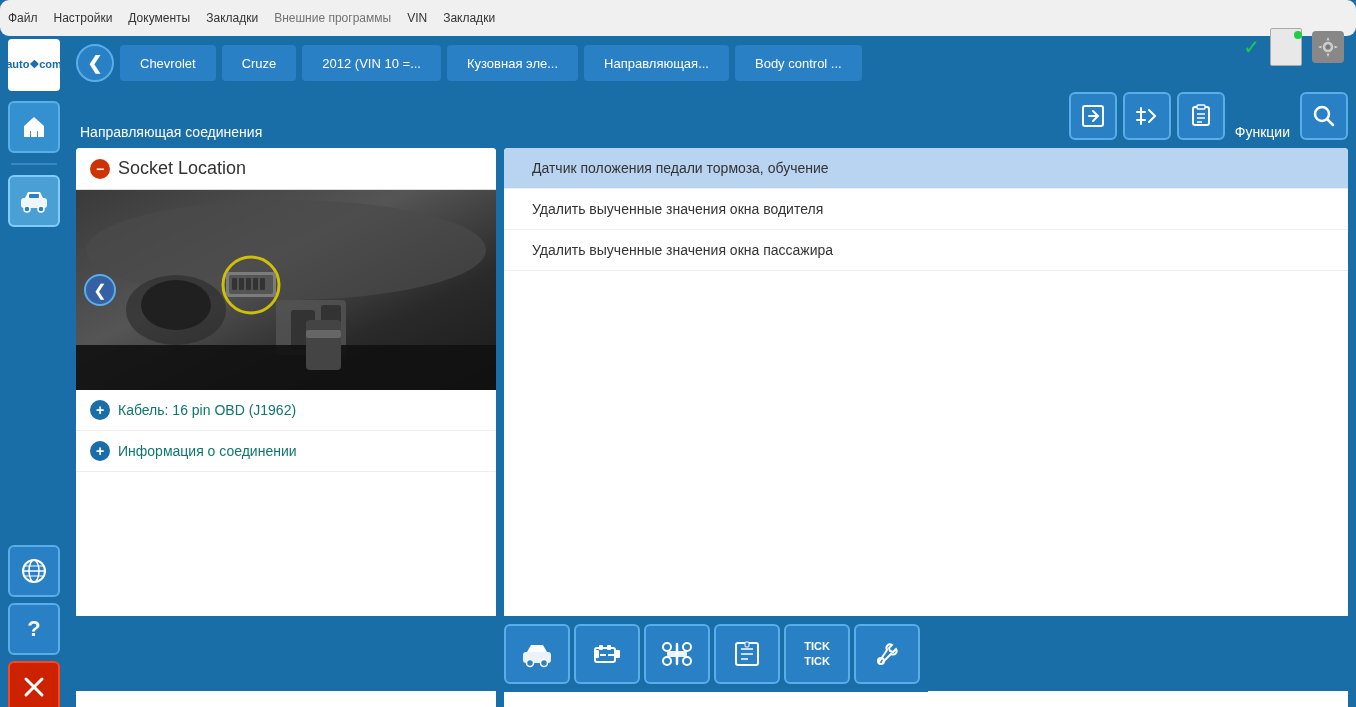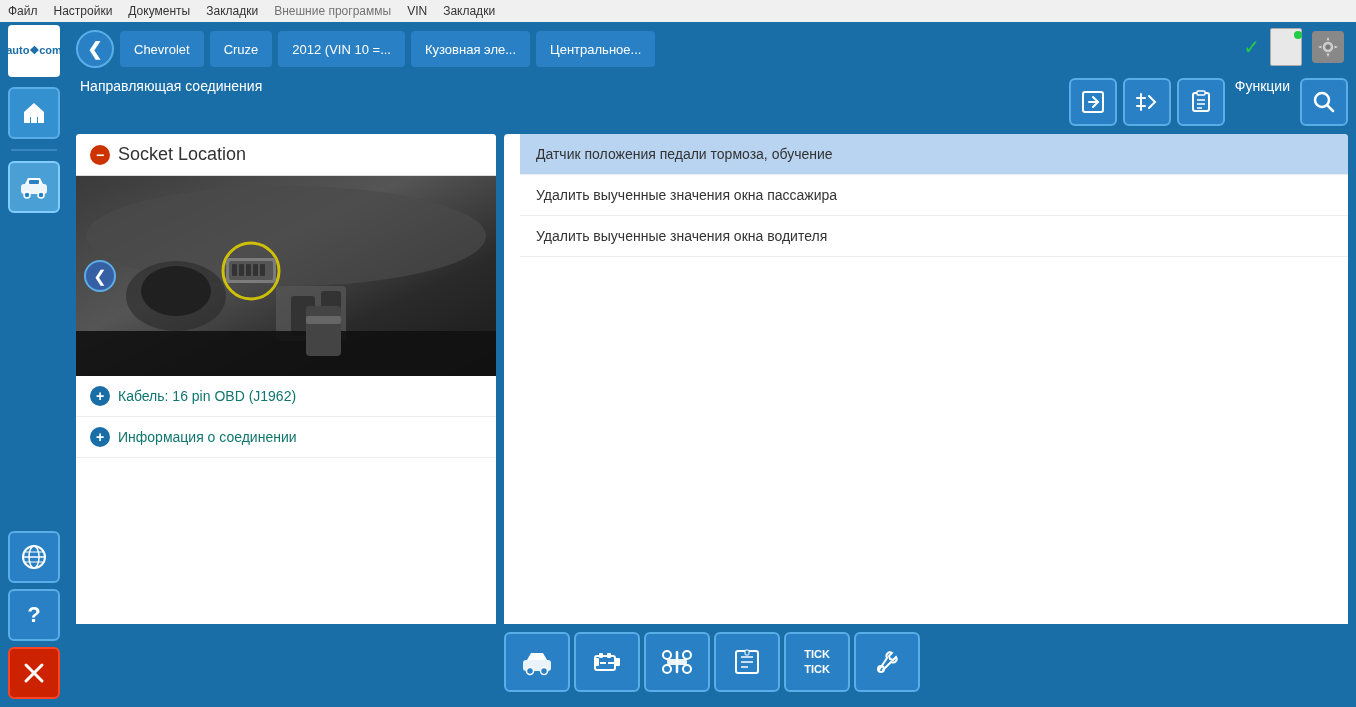--- a/index.html
+++ b/index.html
@@ -1,27 +1,28 @@
 <!DOCTYPE html>
 <html><head>
   <meta charset="utf-8">
   <style>
     * { box-sizing: border-box; margin: 0; padding: 0; }
     body { font-family: Arial, sans-serif; background: #1a6ea8; width: 1356px; height: 707px; overflow: hidden; }
 
     
     .menu-bar {
       background: #f0f0f0;
-      height: 22px;
+      height: 36px;
       display: flex;
       align-items: center;
       padding: 0 8px;
       gap: 16px;
       font-size: 12px;
       color: #333;
+      border-radius: 9px;
     }
     .menu-bar span { cursor: pointer; }
     .menu-bar .ext { color: #737373; }
 
     
     .main-container {
       display: flex;
       height: calc(707px - 22px);
     }
 
@@ -92,21 +93,21 @@
       display: flex;
       align-items: center;
       justify-content: center;
       cursor: pointer;
       color: white;
       font-size: 18px;
       font-weight: bold;
     }
     .breadcrumb-btn {
       height: 36px;
-      padding: 0 14px;
+      padding: 0 20px;
       background: #2980c4;
       border: none;
       border-radius: 4px;
       color: white;
       font-size: 13px;
       cursor: pointer;
       white-space: nowrap;
     }
 
     
@@ -139,21 +140,21 @@
     
     .middle-row {
       display: flex;
       gap: 8px;
       flex: 1;
     }
 
     
     .toolbar-row {
       display: flex;
-      align-items: flex-start;
+      align-items: flex-end;
       margin-bottom: 8px;
       gap: 6px;
     }
     .toolbar-label {
       color: white;
       font-size: 14px;
       flex: 1;
       padding-left: 4px;
     }
     .toolbar-icon-btn {
@@ -248,35 +249,34 @@
     }
 
     
     .right-panel {
       flex: 1;
       background: white;
       border-radius: 4px;
       overflow: hidden;
     }
     .function-item {
-      padding: 12px 16px;
+      padding: 12px 28px;
       font-size: 14px;
       color: #333;
       border-bottom: 1px solid #eee;
       cursor: pointer;
-      margin-left: 16px;
     }
     .function-item.selected {
       background: #b8d4f0;
     }
 
     
     .outer-toolbar {
       position: absolute;
-      bottom: 8px;
+      bottom: 16px;
       left: 68px;
       right: 0;
       height: 75px;
       display: flex;
       align-items: center;
       justify-content: center;
       background: #1a6ea8;
     }
     .bottom-toolbar {
       display: flex;
@@ -398,21 +398,22 @@
       </div>
 
       <div class="top-bar">
         <div class="back-btn">
           <span>❮</span>
         </div>
         <button class="breadcrumb-btn">Chevrolet</button>
         <button class="breadcrumb-btn">Cruze</button>
         <button class="breadcrumb-btn">2012 (VIN 10 =...</button>
         <button class="breadcrumb-btn">Кузовная эле...</button>
-        <button class="breadcrumb-btn">Центральное...</button>
+        <button class="breadcrumb-btn">Направляющая...</button>
+        <button class="breadcrumb-btn">Body control ...</button>
       </div>
 
       <div class="toolbar-row">
         <span class="toolbar-label">Направляющая соединения</span>
         <div class="toolbar-icon-btn">
           <svg width="24" height="24" viewBox="0 0 24 24" fill="none">
             <rect x="2" y="2" width="20" height="20" rx="2" stroke="white" stroke-width="2"></rect>
             <path d="M8 12 L16 12 M12 7 L17 12 L12 17" stroke="white" stroke-width="2" stroke-linecap="round"></path>
           </svg>
         </div>
@@ -505,22 +506,22 @@
             <div class="plus-circle">
               <span>+</span>
             </div>
             <span class="info-text">Информация о соединении</span>
           </div>
 
         </div>
 
         <div class="right-panel">
           <div class="function-item selected">Датчик положения педали тормоза, обучение</div>
+          <div class="function-item">Удалить выученные значения окна водителя</div>
           <div class="function-item">Удалить выученные значения окна пассажира</div>
-          <div class="function-item">Удалить выученные значения окна водителя</div>
         </div>
 
       </div>
 
     </div>
   </div>
 
   <div class="outer-toolbar">
     <div class="bottom-toolbar">
 

